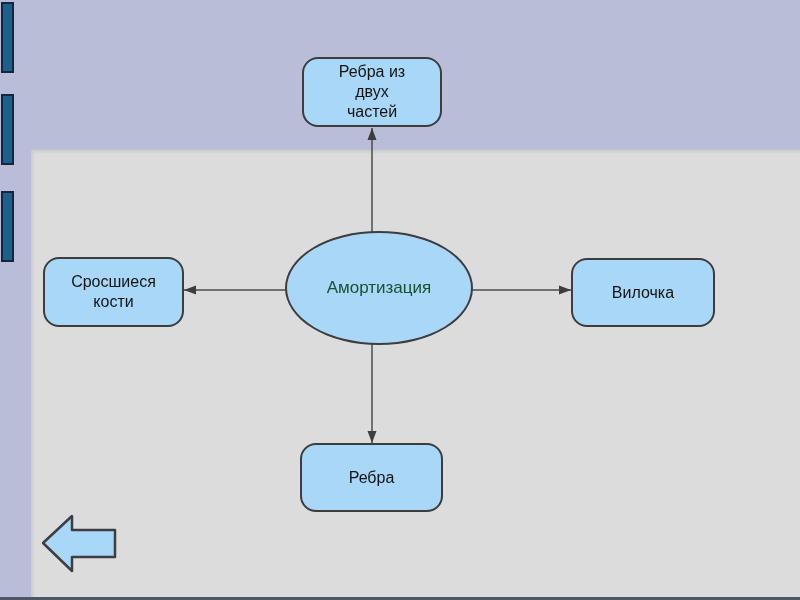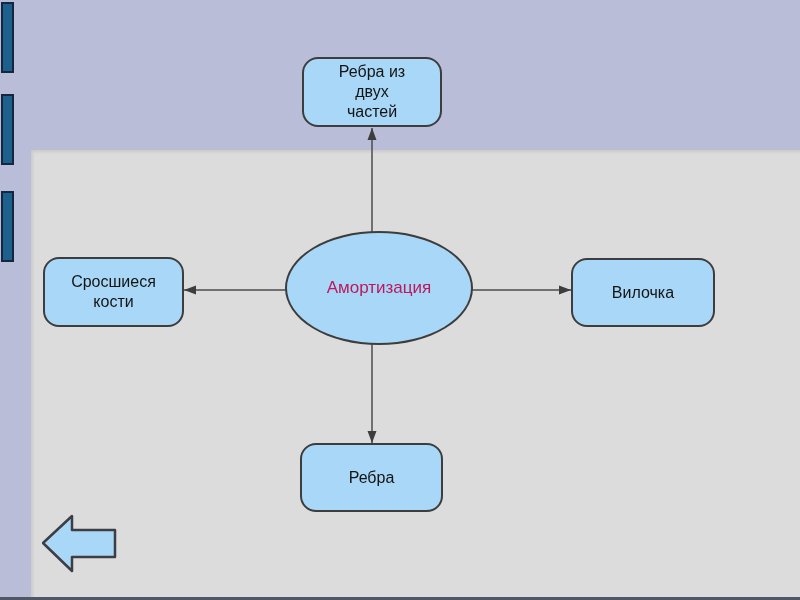--- a/index.html
+++ b/index.html
@@ -89,21 +89,21 @@
     width: 188px; height: 114px;
     background: #a8d7f7;
     border: 2px solid #3d3d3d;
     border-radius: 50%;
     box-sizing: border-box;
     display: flex;
     align-items: center;
     justify-content: center;
     text-align: center;
     font-size: 17px;
-    color: #be185d;
+    color: #14532d;
   }
 
   
   .back-button {
     position: absolute;
     left: 42px; top: 514px;
     width: 75px; height: 60px;
     cursor: pointer;
     background: transparent;
     border: none;

